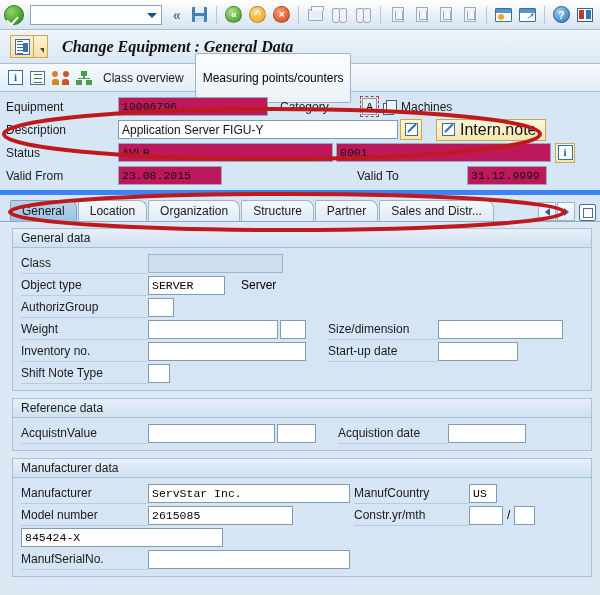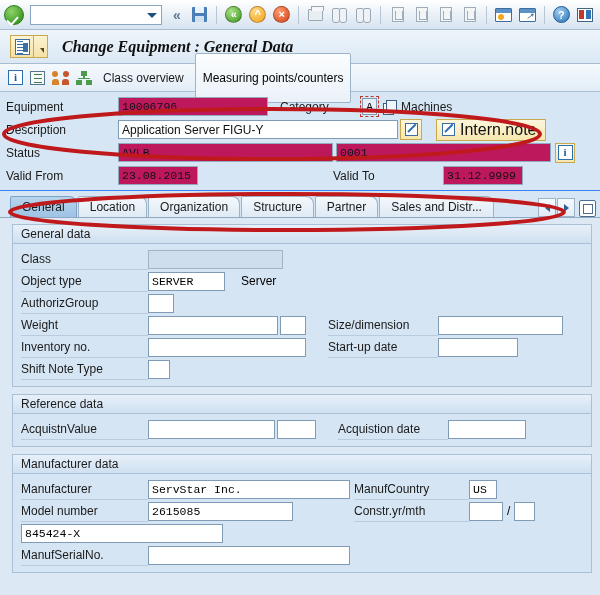--- a/index.html
+++ b/index.html
@@ -164,21 +164,21 @@
   .tb-pill {
     font-size: 12px; padding: 17px 7px;
     background: linear-gradient(#fbfdfe, #eaf1f8);
     border: 1px solid #9db4c8; border-radius: 2px;
   }
 
   
   .hdr {
     background: #d7e6f4;
     padding: 4px 6px 2px 6px;
-    border-bottom: 1px solid #3b82f6;
+    border-bottom: 5px solid #3b82f6;
   }
   .frow { display: flex; align-items: center; height: 21px; margin-bottom: 2px; }
   .lbl { font-size: 12px; color: #1a1a1a; }
   .inp {
     height: 19px; border: 1px solid #7f9bb5; background: #fff;
     font-family: "Liberation Mono", monospace; font-size: 11.5px;
     padding: 0 3px; display: flex; align-items: center; color: #111;
     overflow: hidden; white-space: nowrap;
   }
   .inp.ro { background: #be185d; border-color: #93a9bd; }
@@ -410,21 +410,21 @@
   <div class="frow">
     <div class="lbl" style="width:112px">Status</div>
     <div class="inp ro" style="width:215px">AVLB</div>
     <div class="inp ro" style="width:215px;margin-left:3px">0001</div>
     <div class="ico-info-btn" style="margin-left:4px">
       <span class="ico-info">i</span>
     </div>
   </div>
   <div class="frow">
     <div class="lbl" style="width:112px">Valid From</div>
-    <div class="inp ro" style="width:80px">23.08.2015</div>
+    <div class="inp ro" style="width:104px">23.08.2015</div>
     <div class="lbl" style="width:110px;margin-left:135px">Valid To</div>
     <div class="inp ro" style="width:80px">31.12.9999</div>
   </div>
 </div>
 
 <div class="tabstrip">
   <div class="tab active">General</div>
   <div class="tab">Location</div>
   <div class="tab">Organization</div>
   <div class="tab">Structure</div>

